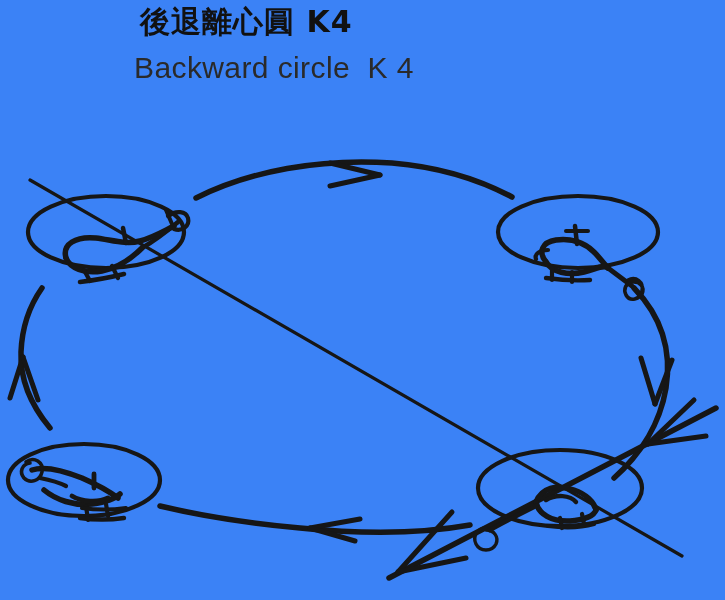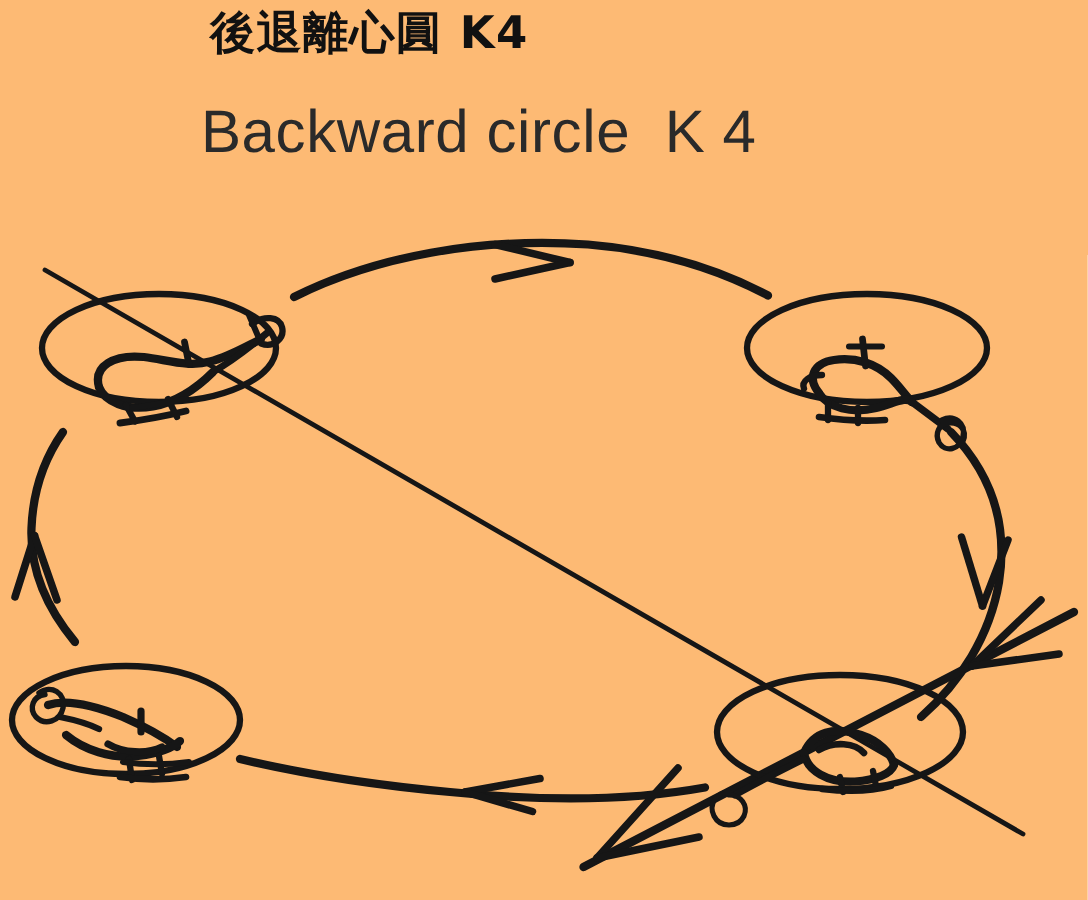--- a/index.html
+++ b/index.html
@@ -36,40 +36,40 @@
     font-size: 30px;
     font-weight: bold;
     letter-spacing: 1px;
     color: #111111;
     white-space: pre;
     font-family: "DejaVu Sans", "Liberation Sans", sans-serif;
   }
   .title-en {
     position: absolute;
     left: 134px;
-    top: 66px;
-    font-size: 40px;
+    top: 51px;
+    font-size: 30px;
     font-weight: normal;
     letter-spacing: 0.4px;
     color: #2a2a2a;
     white-space: pre;
     font-family: "Liberation Sans", sans-serif;
   }
   #diagram {
     position: absolute;
     left: 0;
     top: 0;
     width: 725px;
     height: 600px;
   }
 </style>
 </head>
 <body style="background: rgb(252, 252, 252);">
 
-<div id="page" style="background: #fdba74;">
+<div id="page" style="background: #3b82f6;">
 
   <div class="title-block">
     <div class="title-cjk">後退離心圓 K4</div>
     <div class="title-en">Backward circle  K 4</div>
   </div>
 
   <svg id="diagram" viewBox="0 0 725 600" xmlns="http://www.w3.org/2000/svg">
 
     <g fill="none" stroke="#161616" stroke-linecap="round" stroke-linejoin="round">
 

